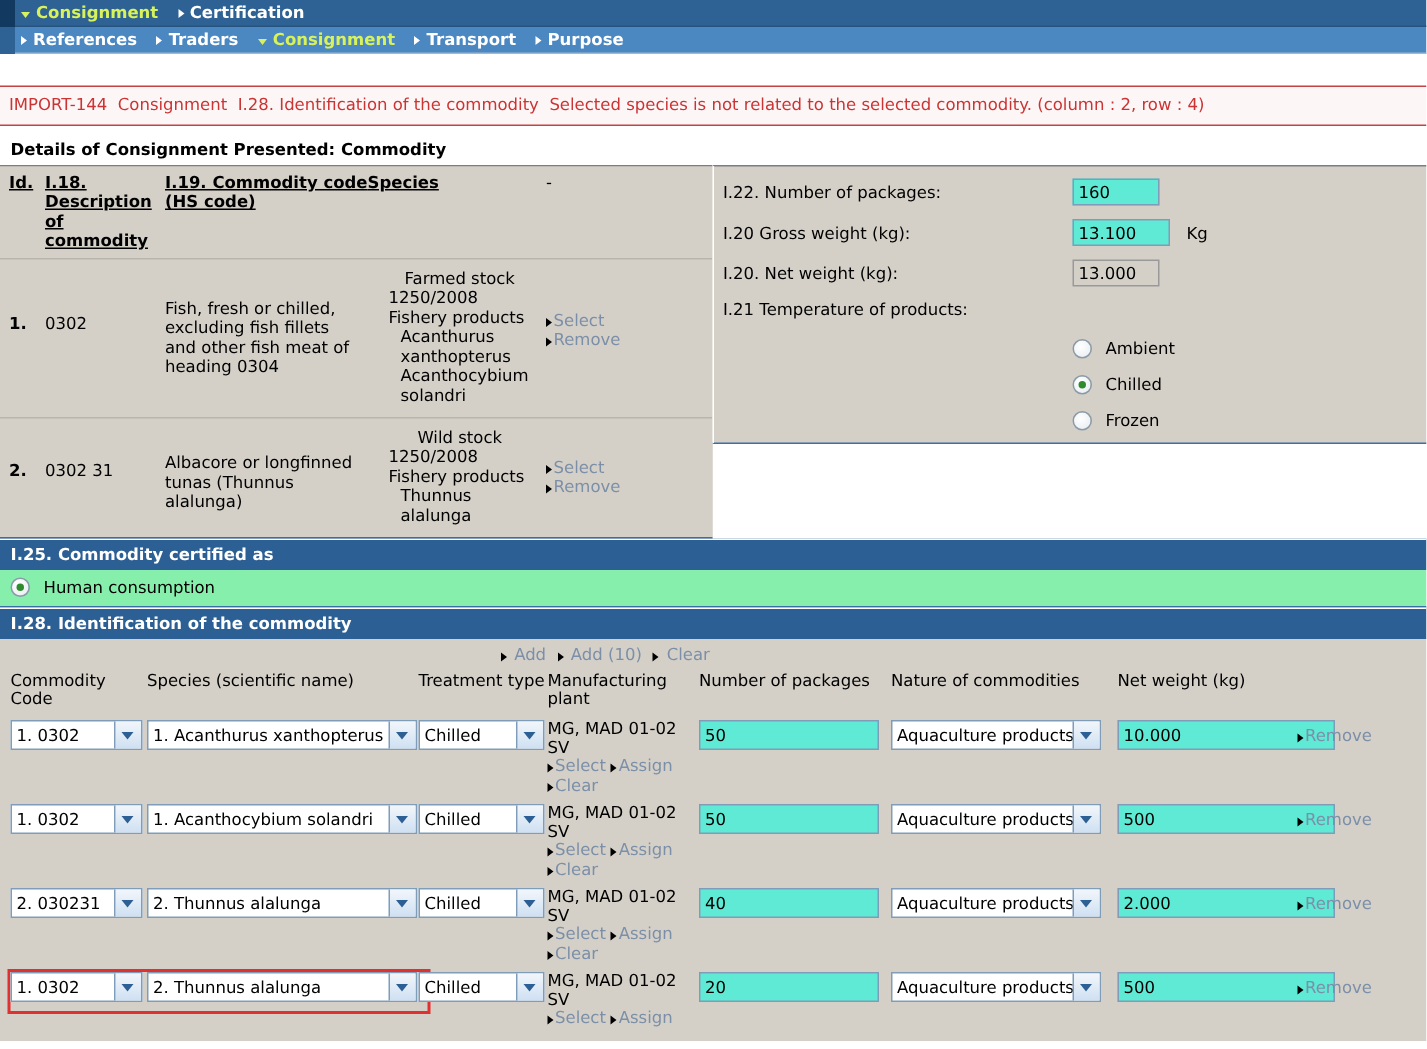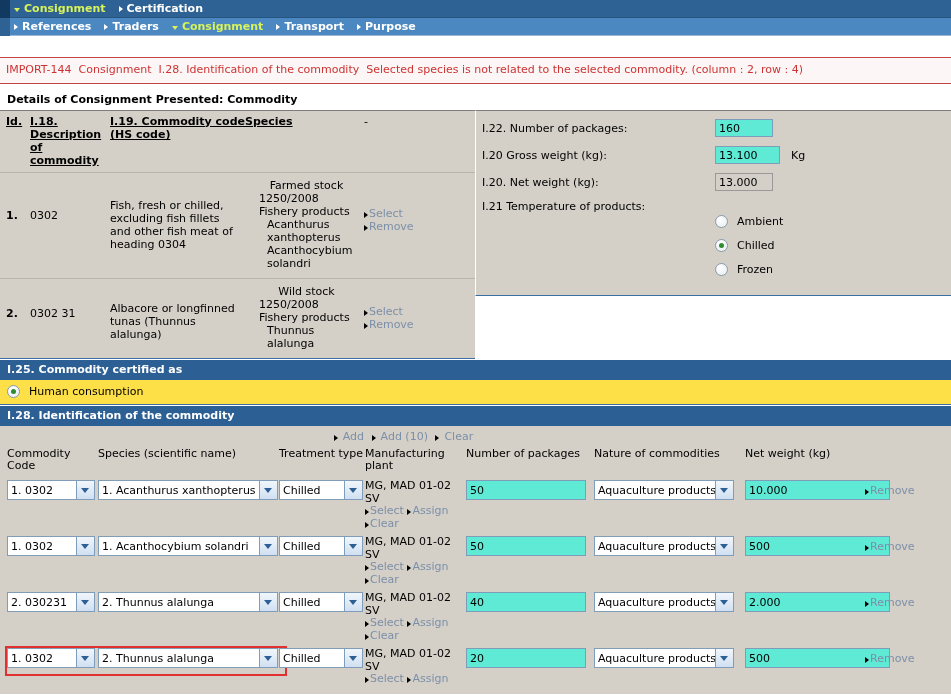--- a/index.html
+++ b/index.html
@@ -172,21 +172,21 @@
     background: #5eead4;
     height: 18px;
     font-family: "DejaVu Sans", "Liberation Sans", sans-serif;
     font-size: 11px;
     padding: 1px 3px;
     color: #000;
   }
   .inp.ro { background: #d4d0c8; border: 1px solid #999; }
   .kg { margin-left: 11px; font-size: 11px; }
   .radio-wrap { margin-left: 233px; }
-  .radio-line { display: flex; align-items: flex-start; height: 24px; }
+  .radio-line { display: flex; align-items: flex-end; height: 24px; }
   .rad {
     width: 13px; height: 13px;
     border-radius: 50%;
     border: 1px solid #8a9ba8;
     background: radial-gradient(circle at 40% 35%, #ffffff 0%, #eef2f5 70%, #dfe6ec 100%);
     display: inline-block;
     position: relative;
     cursor: pointer;
   }
   .rad.on::after {
@@ -202,21 +202,21 @@
   
   .sect-bar {
     background: #2c5f94;
     color: #ffffff;
     font-weight: bold;
     font-size: 11px;
     padding: 3px 0 4px 7px;
     border-top: 1px solid #ffffff;
   }
   .sect-body {
-    background: #fde047;
+    background: #86efac;
     border-bottom: 1px solid #3a6ea5;
     padding: 5px 0 6px 7px;
   }
   .consume-line { display: flex; align-items: center; }
   .consume-line .rl { margin-left: 9px; }
 
   
   .i28-body { background: #d4d0c8; padding-bottom: 4px; }
   .toolbar-links {
     text-align: center;

